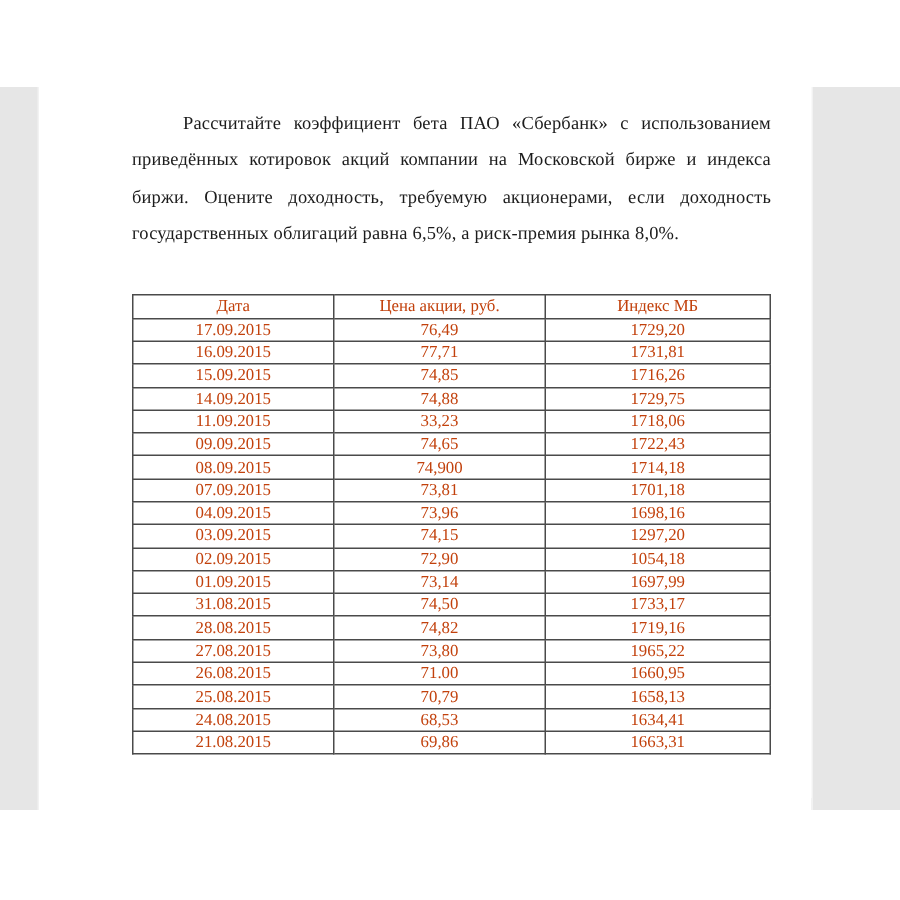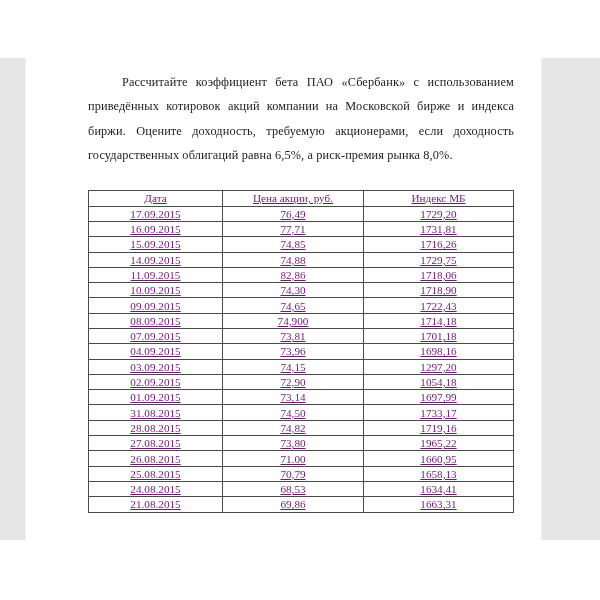--- a/index.html
+++ b/index.html
@@ -46,26 +46,25 @@
     margin: 0;
     text-align: justify;
     text-indent: 34px;
     font-size: 12.3px;
     line-height: 24.4px;
     color: #1c1c1c;
     letter-spacing: 0.01em;
   }
 
   .quotes-table {
-    margin-top: 22px;
+    margin-top: 28px;
     width: 425px;
     border-collapse: collapse;
     table-layout: fixed;
-    color: #701a75;
-    text-decoration: underline;
+    color: #c2410c;
   }
   .quotes-table th,
   .quotes-table td {
     border: 1px solid #4a4a4a;
     text-align: center;
     font-size: 11.2px;
     line-height: 14px;
     height: 14.3px;
     padding: 0;
     font-weight: normal;
@@ -119,27 +118,22 @@
             <td>74,85</td>
             <td>1716,26</td>
           </tr>
           <tr>
             <td>14.09.2015</td>
             <td>74,88</td>
             <td>1729,75</td>
           </tr>
           <tr>
             <td>11.09.2015</td>
-            <td>82,86</td>
+            <td>33,23</td>
             <td>1718,06</td>
-          </tr>
-          <tr>
-            <td>10.09.2015</td>
-            <td>74,30</td>
-            <td>1718,90</td>
           </tr>
           <tr>
             <td>09.09.2015</td>
             <td>74,65</td>
             <td>1722,43</td>
           </tr>
           <tr>
             <td>08.09.2015</td>
             <td>74,900</td>
             <td>1714,18</td>

